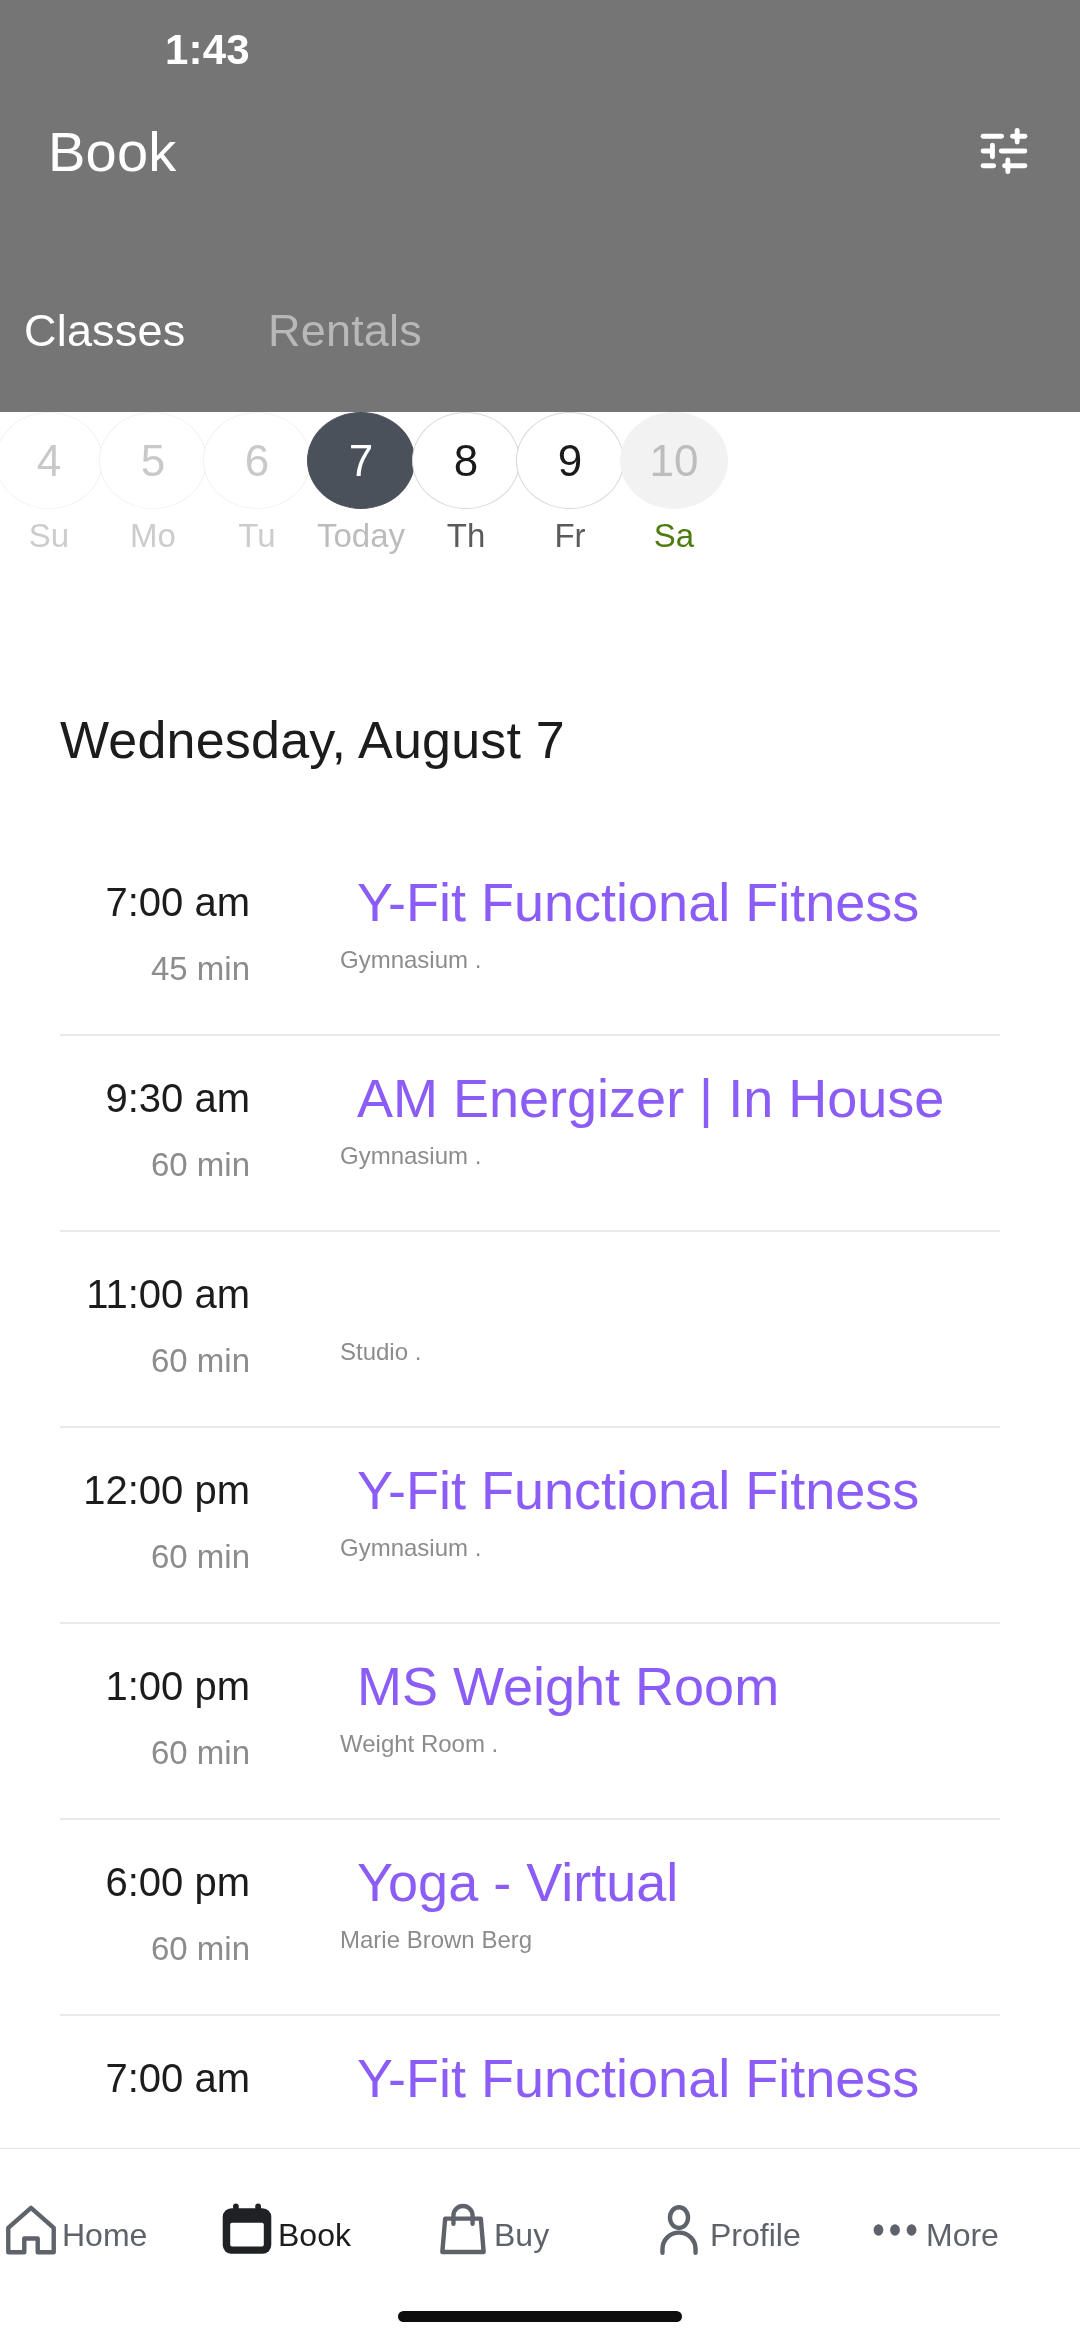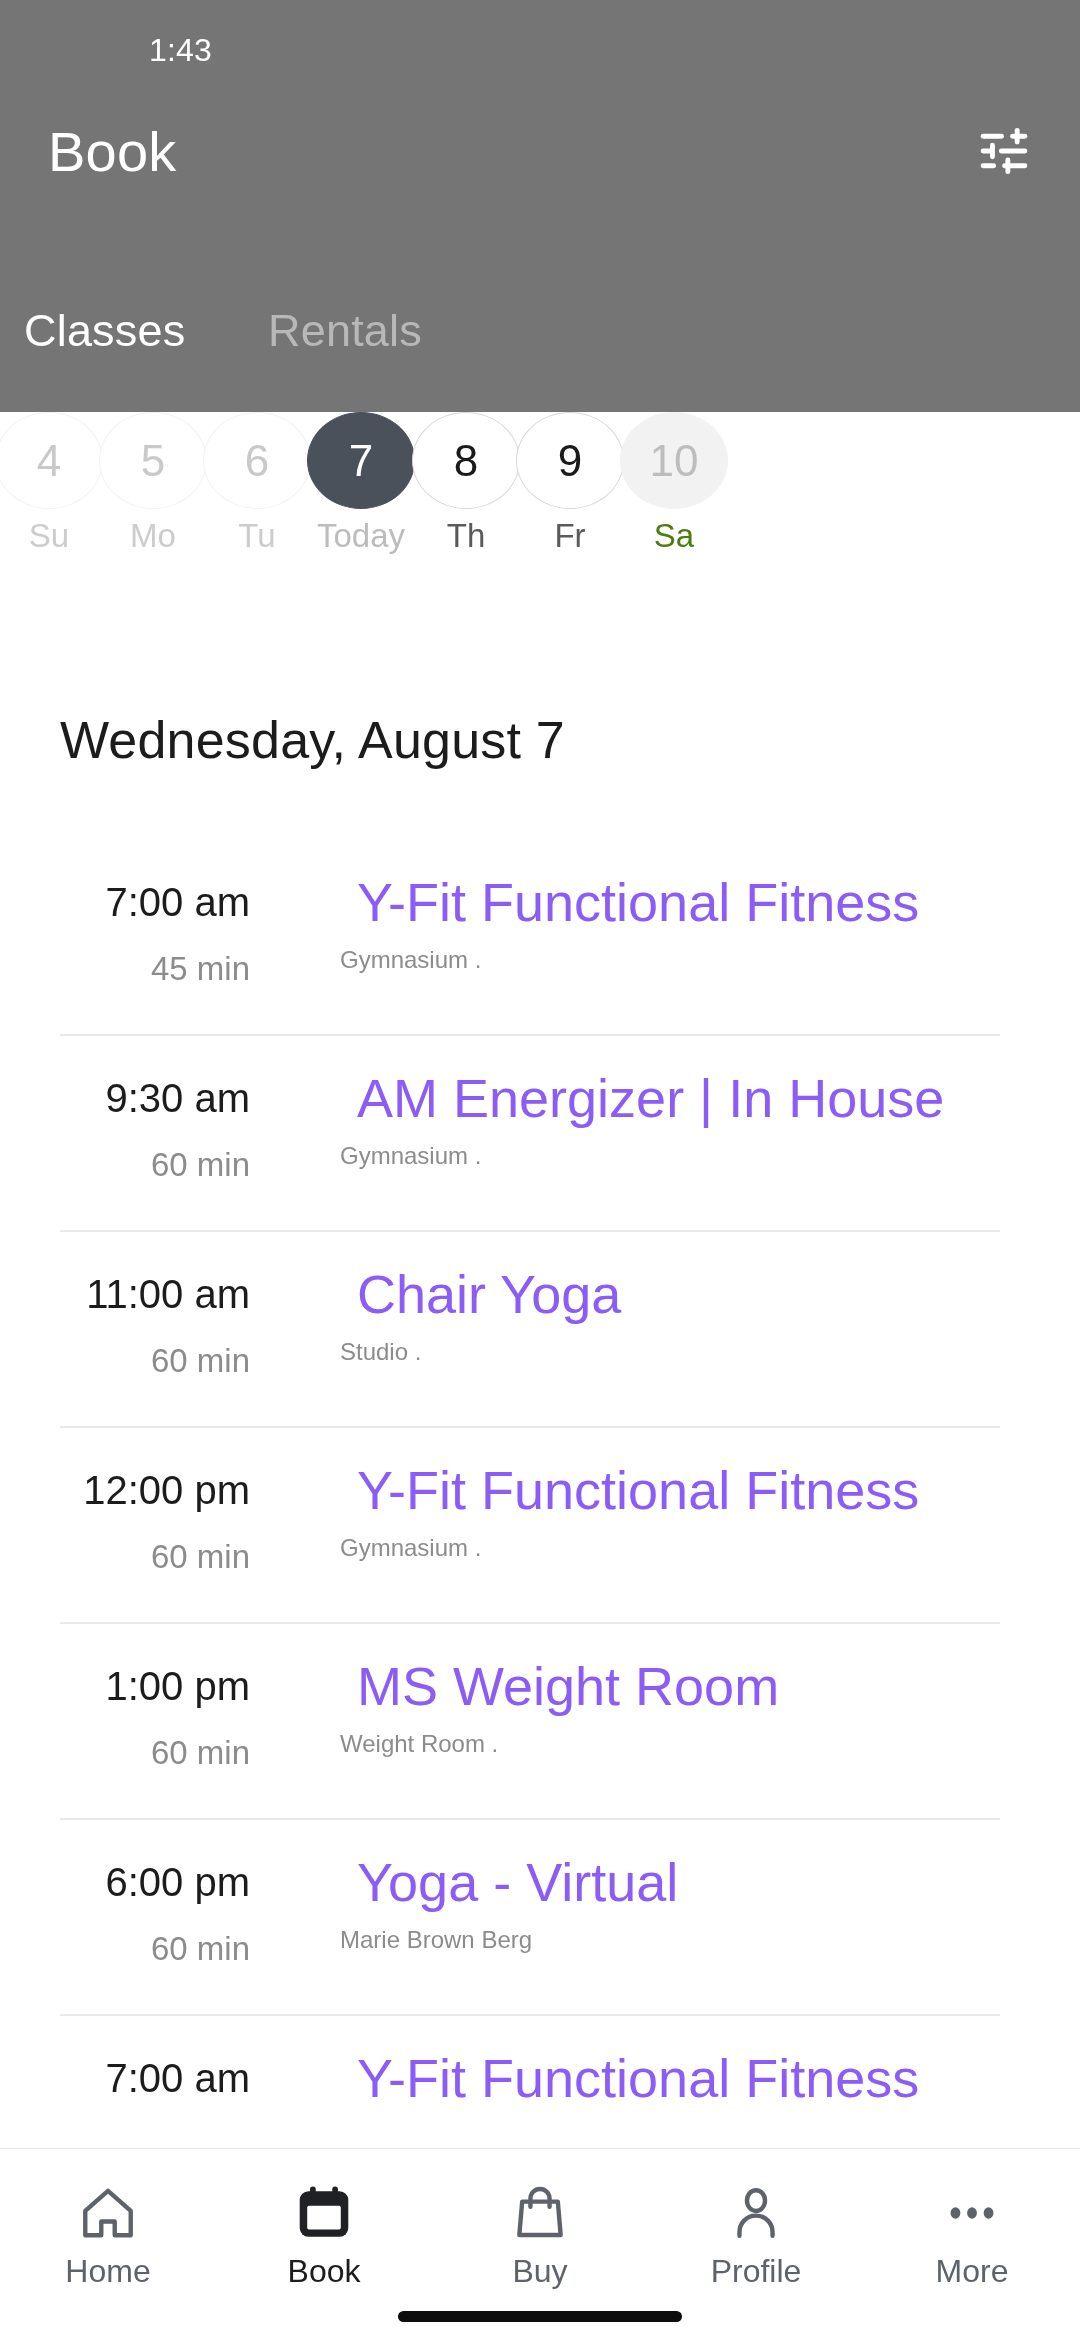--- a/index.html
+++ b/index.html
@@ -12,22 +12,22 @@
   }
   .screen { position:relative; width:1080px; height:2340px; background:#fff; overflow:hidden; }
 
   
   .header {
     position:absolute; top:0; left:0; width:1080px; height:412px;
     background:#757575;
   }
   .statusbar { position:absolute; top:0; left:0; width:1080px; height:96px; }
   .status-time {
-    position:absolute; left:149px; top:50px; transform:translateY(-50%);
-    color:#ffffff; font-size:32px; font-weight:400; letter-spacing:0.2px;
+    position:absolute; left:165px; top:50px; transform:translateY(-50%);
+    color:#ffffff; font-size:42px; font-weight:700; letter-spacing:0.2px;
   }
   .appbar { position:absolute; top:96px; left:0; width:1080px; height:110px; }
   .app-title {
     position:absolute; left:48px; top:55px; transform:translateY(-50%);
     color:#ffffff; font-size:56px; font-weight:400; letter-spacing:0.2px;
   }
   .filter-btn {
     position:absolute; right:40px; top:55px; transform:translateY(-50%);
     width:72px; height:72px; display:flex; align-items:center; justify-content:center;
   }
@@ -94,22 +94,22 @@
     font-size:24px; color:#8c8c8c; font-weight:400; line-height:1.2;
     white-space:nowrap; overflow:hidden;
   }
 
   
   .bottomnav {
     position:absolute; bottom:0; left:0; width:1080px; height:192px;
     background:#ffffff; border-top:1.5px solid #e6e6e6;
   }
   .navitem {
-    position:absolute; top:32px; width:216px; height:130px;
-    display:flex; flex-direction:column; align-items:center; justify-content:flex-start;
+    position:absolute; top:16px; width:216px; height:130px;
+    display:flex; flex-direction:row; align-items:center; justify-content:flex-start;
   }
   .navicon { height:64px; display:flex; align-items:center; justify-content:center; }
   .navicon svg { display:block; }
   .navlabel { margin-top:10px; font-size:32px; line-height:1; color:#5e636b; }
   .navitem.active .navlabel { color:#1c1c1c; font-weight:400; }
   .homeindicator {
     position:absolute; bottom:18px; left:50%; transform:translateX(-50%);
     width:284px; height:11px; border-radius:6px; background:#0d0d0d;
   }
 </style>
@@ -194,21 +194,20 @@
     <div class="class-row">
       <div class="row-time">9:30 am</div>
       <div class="row-dur">60 min</div>
       <div class="row-name">AM Energizer | In House</div>
       <div class="row-sub">Gymnasium .</div>
     </div>
 
     <div class="class-row">
       <div class="row-time">11:00 am</div>
       <div class="row-dur">60 min</div>
-      <div class="row-name">Chair Yoga</div>
       <div class="row-sub">Studio .</div>
     </div>
 
     <div class="class-row">
       <div class="row-time">12:00 pm</div>
       <div class="row-dur">60 min</div>
       <div class="row-name">Y-Fit Functional Fitness</div>
       <div class="row-sub">Gymnasium .</div>
     </div>
 

